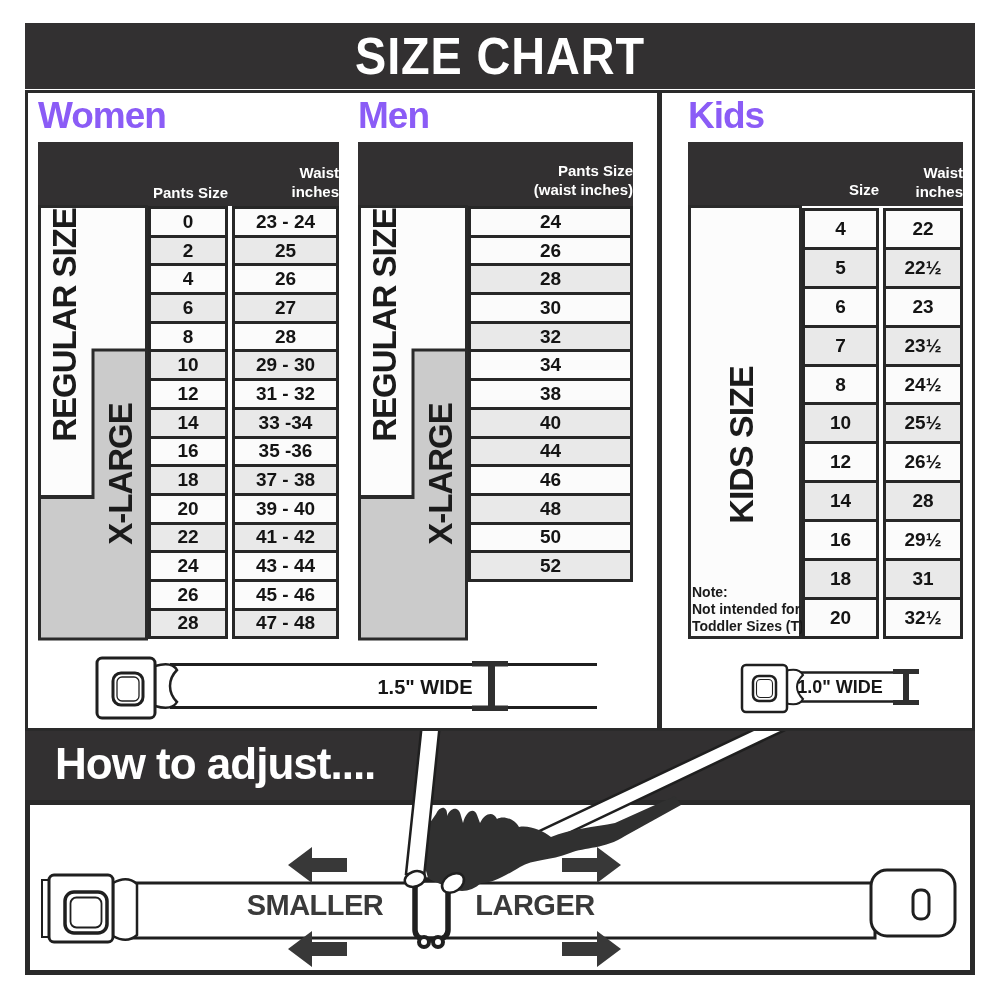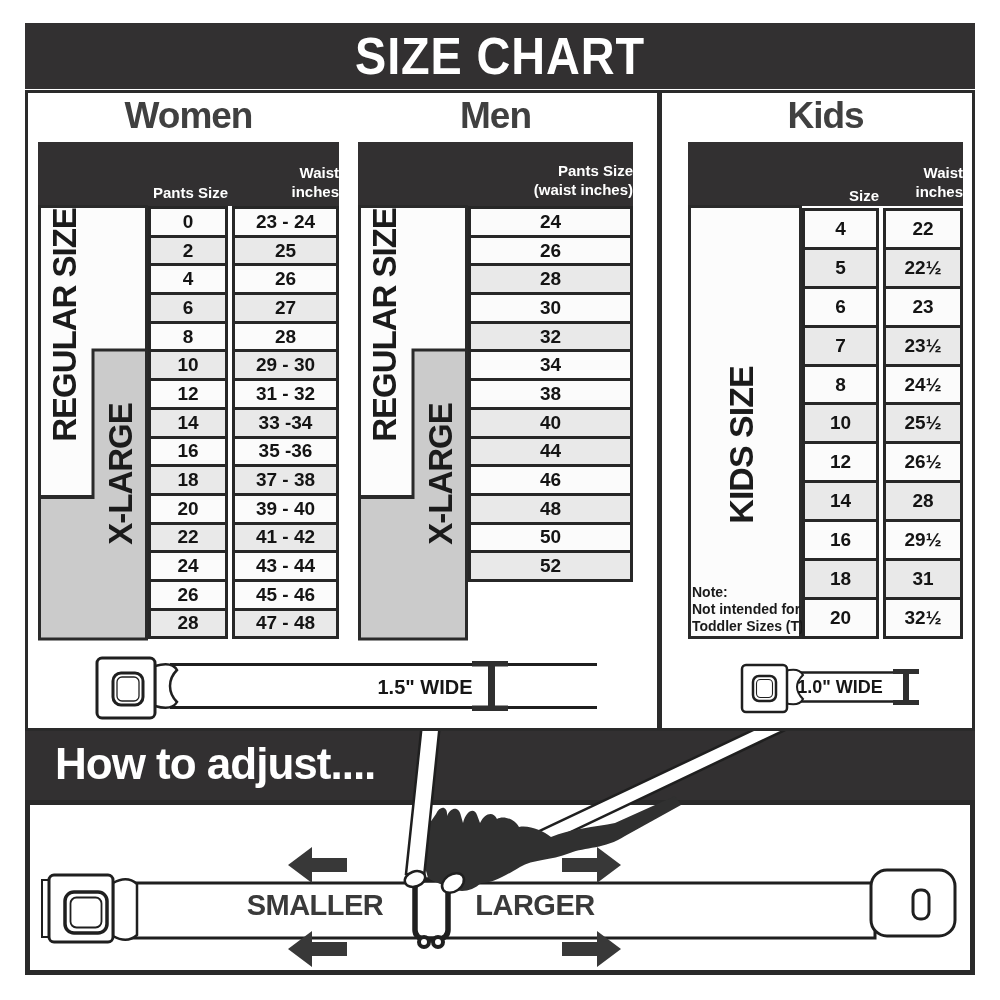--- a/index.html
+++ b/index.html
@@ -10,21 +10,21 @@
   
   .banner{left:25px;top:23px;width:950px;height:66px;background:#323031;color:#fff;
           display:flex;align-items:center;justify-content:center;}
   .banner span{display:inline-block;transform:scaleX(.9);font-size:52px;font-weight:bold;letter-spacing:1px;}
 
   
   .main-panel{left:25px;top:90px;width:950px;height:641px;border:3px solid #2a2a2a;
               box-sizing:border-box;background:#fff;}
   .divider{left:657px;top:90px;width:5px;height:641px;background:#2a2a2a;}
 
-  .sec-title{font-size:37px;font-weight:bold;color:#404040;text-align:center;letter-spacing:-1px;top:95px;height:42px;line-height:42px;}
+  .sec-title{font-size:37px;font-weight:bold;color:#8b5cf6;text-align:left;letter-spacing:-1px;top:95px;height:42px;line-height:42px;}
 
   .thead{background:#323031;}
   .thead-label{color:#fff;font-weight:bold;font-size:15px;text-align:right;line-height:19px;}
 
   .col{display:flex;flex-direction:column;}
   .cell{box-sizing:border-box;border:3px solid #272727;background:#FBFBFB;
         display:flex;align-items:center;justify-content:center;
         font-weight:bold;font-size:19px;color:#141414;}
   .cell + .cell{margin-top:-3px;}
   .cell.shaded{background:#E9E9E9;}
@@ -128,21 +128,21 @@
       <div class="cell">38</div>
       <div class="cell shaded">40</div>
       <div class="cell shaded">44</div>
       <div class="cell">46</div>
       <div class="cell shaded">48</div>
       <div class="cell">50</div>
       <div class="cell shaded">52</div>
     </div>
 
   <div class="abs thead" style="left:688px;top:142px;width:275px;height:64px;"></div>
-  <div class="abs thead-label" style="left:802px;top:186px;width:77px;">Size</div>
+  <div class="abs thead-label" style="left:802px;top:180px;width:77px;">Size</div>
   <div class="abs thead-label" style="left:883px;top:163px;width:80px;">
     <div>Waist</div>
     <div>inches</div>
   </div>
 
   <svg class="abs" style="left:688px;top:205px;" width="114" height="434" viewBox="0 0 114 434">
     <rect x="1.5" y="1.5" width="111" height="431" fill="#FCFCFC" stroke="#2a2a2a" stroke-width="3"></rect>
     <text class="vlabel" style="font-size:34px;" transform="rotate(-90 53 240)" x="53" y="240" text-anchor="middle" dominant-baseline="central">KIDS SIZE</text>
   </svg>
 

